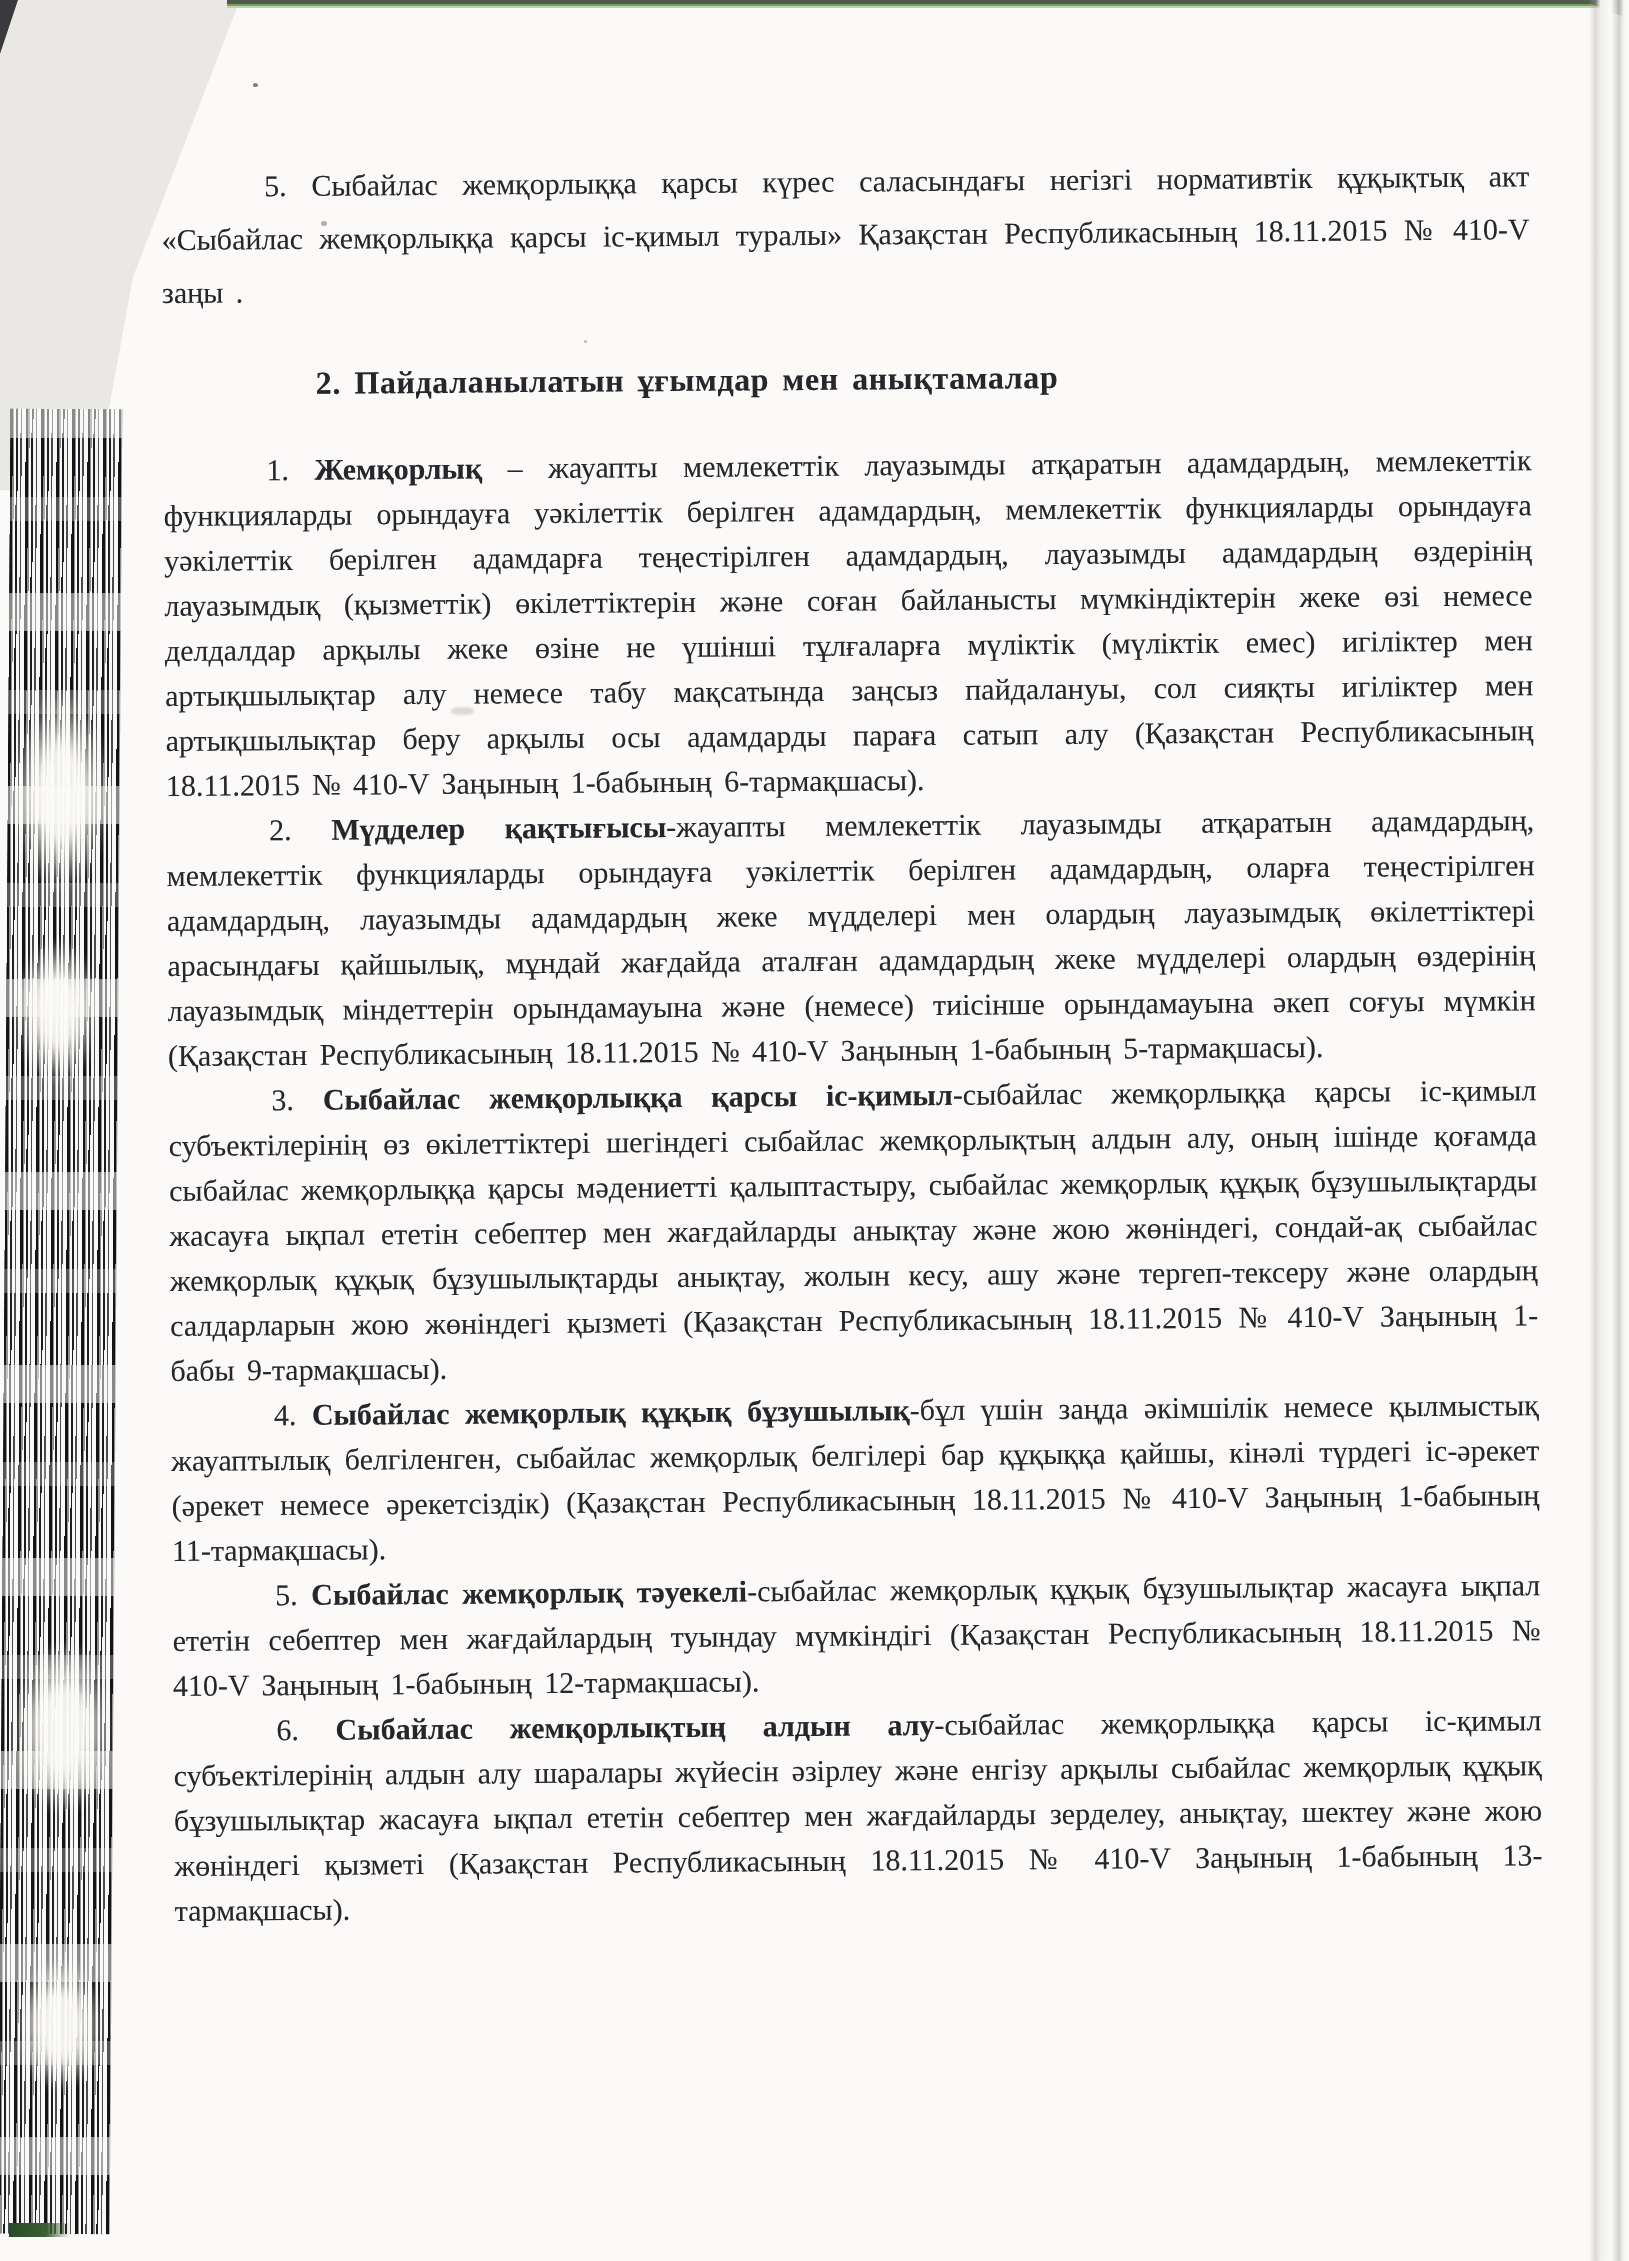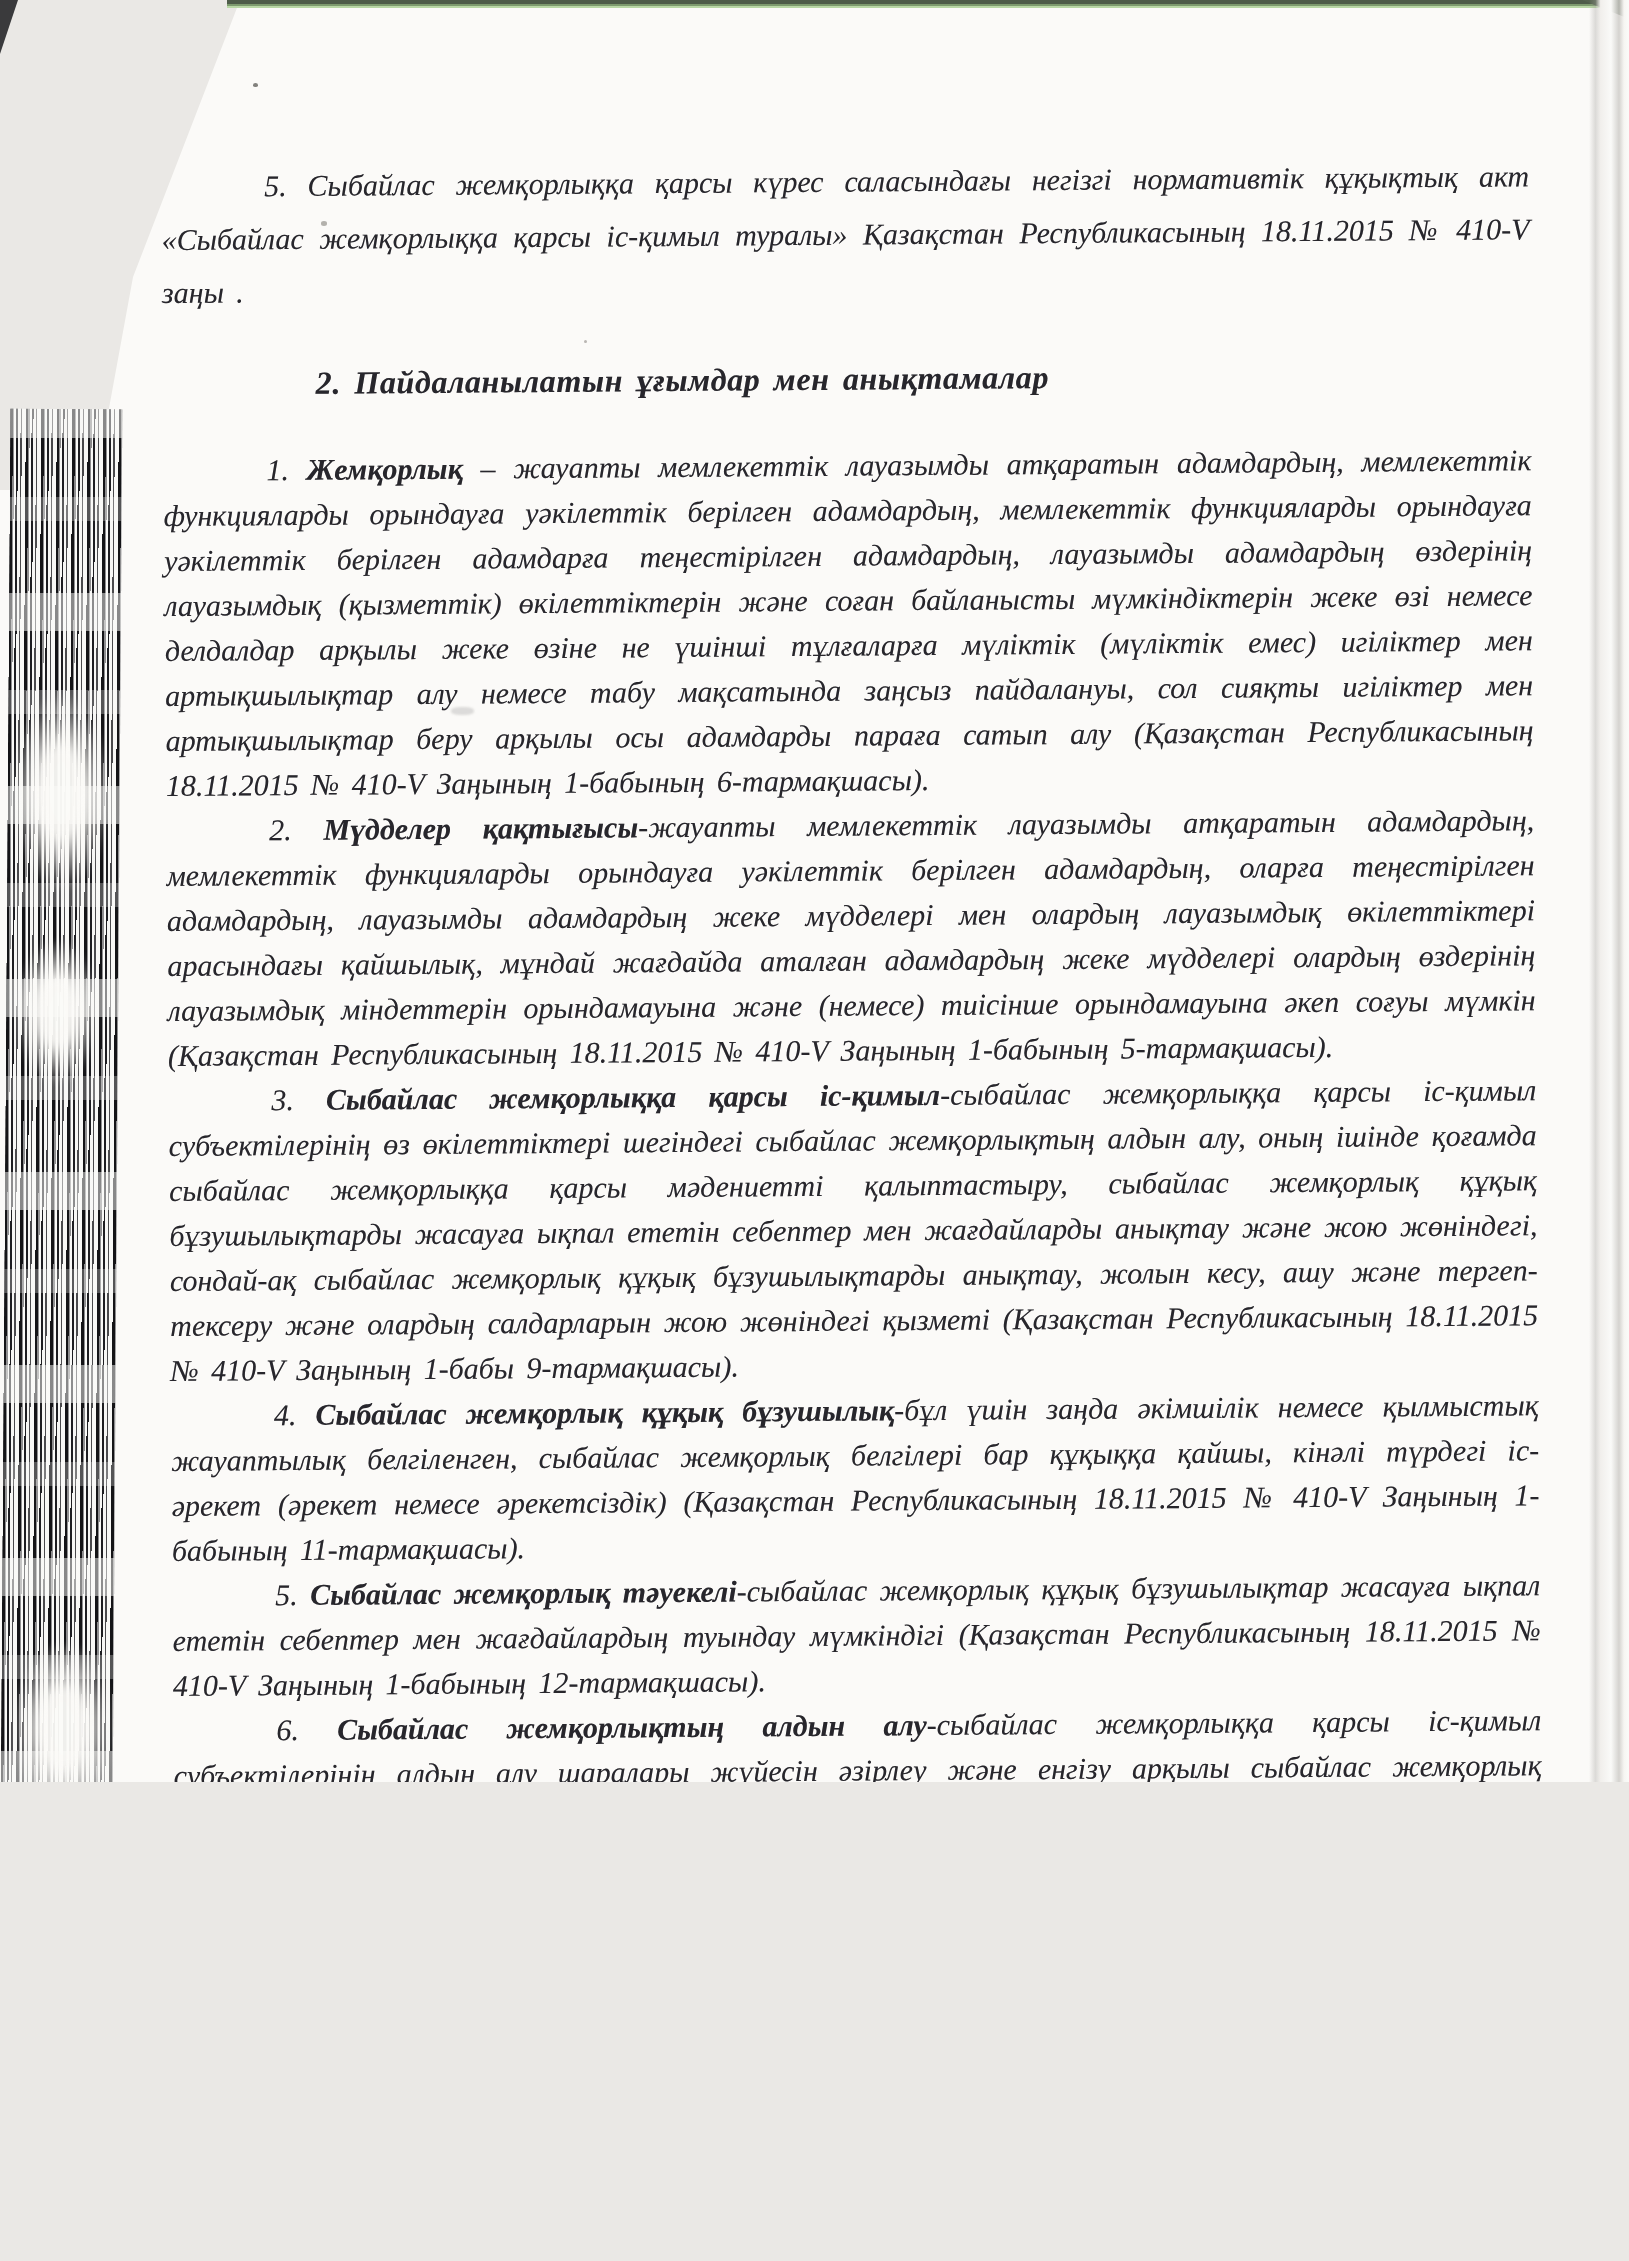--- a/index.html
+++ b/index.html
@@ -2,21 +2,21 @@
 <html lang="kk" style="font-size:10.3px"><head>
 <meta charset="utf-8">
 <style>
   html, body { margin:0; padding:0; }
   body {
     width:1630px; height:2261px;
     background:#eae8e5;
     font-family:"Liberation Serif","DejaVu Serif",serif;
     overflow:hidden;
   }
-  .canvas { position:relative; width:1630px; height:1782px; overflow:hidden;font-style:italic; }
+  .canvas { position:relative; width:1630px; height:2261px; overflow:hidden; }
 
   
   .paper {
     position:absolute; inset:0;
     background:#fbfaf8;
   }
 
   
   .bed-corner {
     position:absolute; left:0; top:0; width:251px; height:490px;

